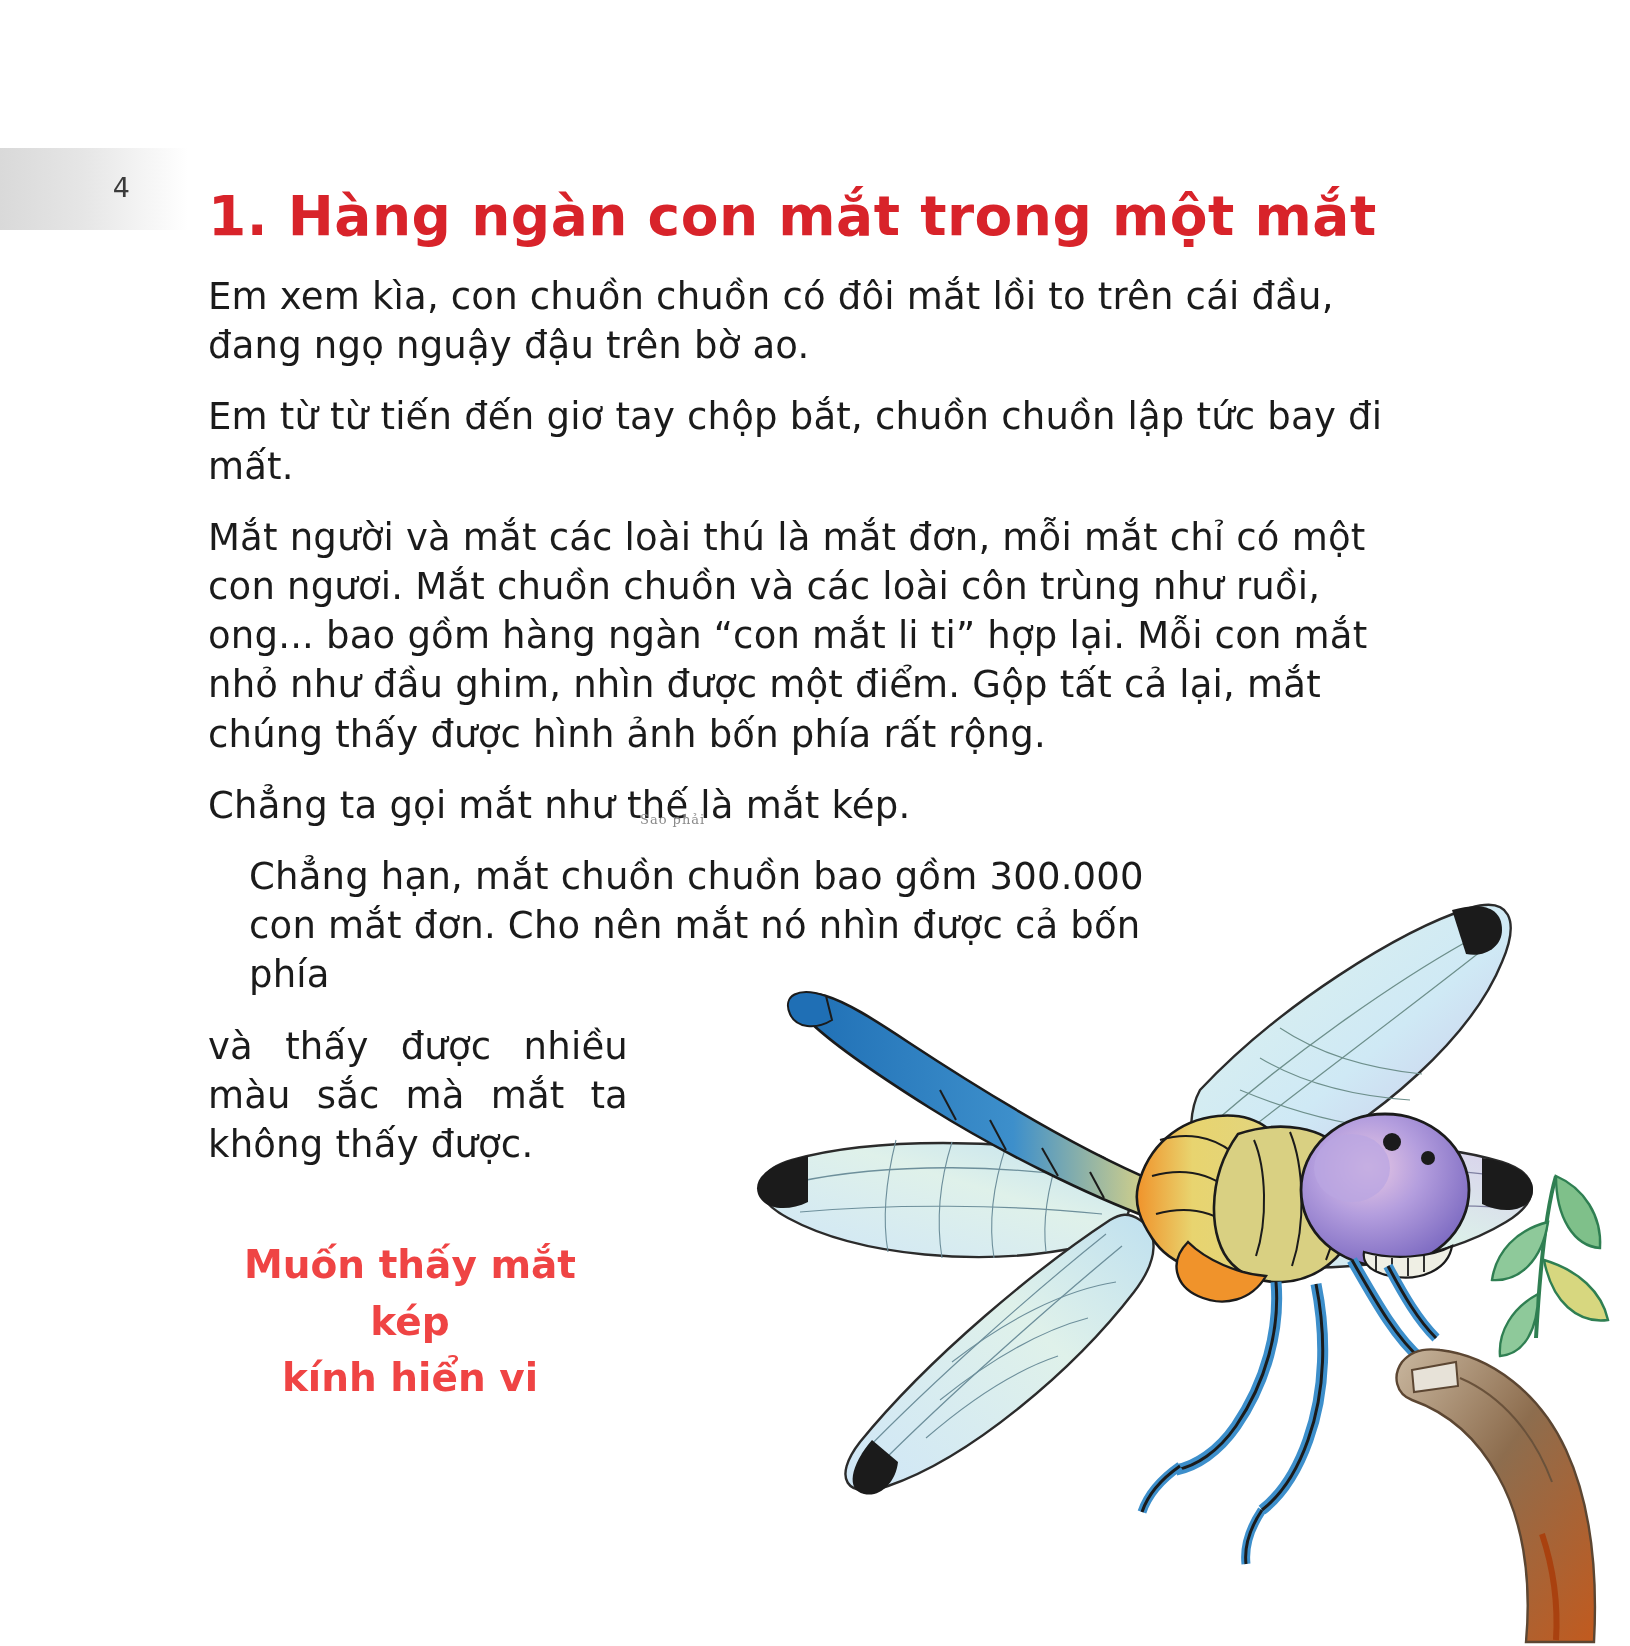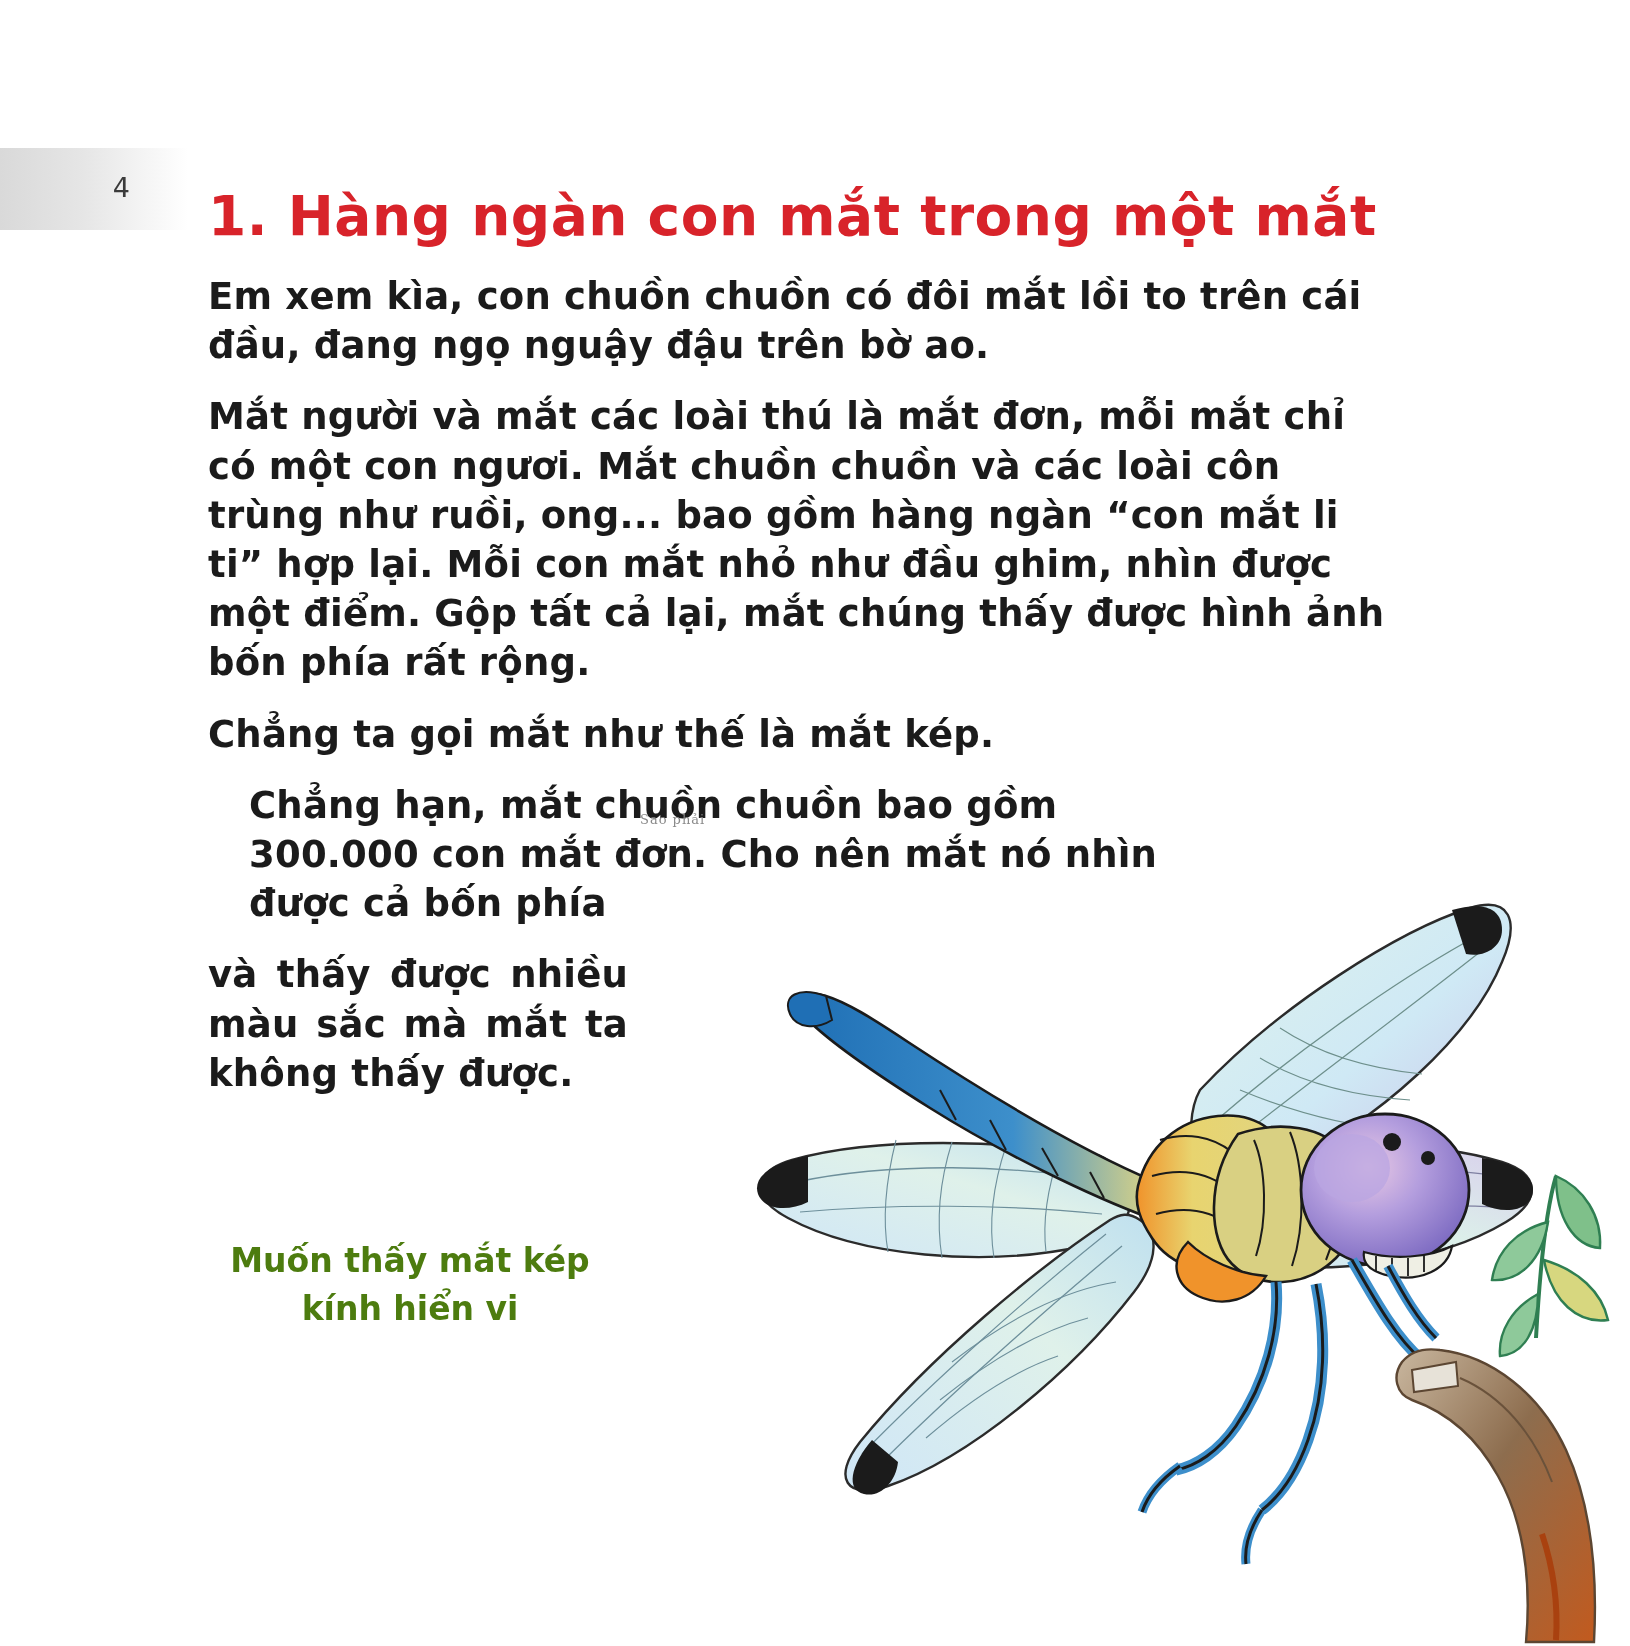--- a/index.html
+++ b/index.html
@@ -54,34 +54,33 @@
     top: 272px;
     width: 1190px;
   }
   .para {
     font-size: 37px;
     line-height: 1.33;
     color: #1b1b1b;
     margin: 0 0 22px 0;
     font-family: "DejaVu Sans", sans-serif;
     letter-spacing: 0.2px;
-    font-weight: bold;
   }
   .para.narrow-1 { width: 940px; margin-left: 41px; }
   .para.narrow-2 { width: 420px; text-align: justify; }
 
   
   .callout {
     position: absolute;
     left: 200px;
     top: 1237px;
     width: 420px;
     text-align: center;
-    color: #4d7c0f;
-    font-size: 33px;
+    color: #ef4444;
+    font-size: 39px;
     line-height: 1.45;
     font-weight: bold;
     font-family: "DejaVu Sans", sans-serif;
   }
 
   
   .illus {
     position: absolute;
     left: 640px;
     top: 790px;
@@ -104,20 +103,21 @@
 <body>
 
 <div class="page-tab">
   <span class="num">4</span>
 </div>
 
 <h1 class="title">1. Hàng ngàn con mắt trong một mắt</h1>
 
 <div class="body-col">
   <p class="para">Em xem kìa, con chuồn chuồn có đôi mắt lồi to trên cái đầu, đang ngọ nguậy đậu trên bờ ao.</p>
+  <p class="para">Em từ từ tiến đến giơ tay chộp bắt, chuồn chuồn lập tức bay đi mất.</p>
   <p class="para">Mắt người và mắt các loài thú là mắt đơn, mỗi mắt chỉ có một con ngươi. Mắt chuồn chuồn và các loài côn trùng như ruồi, ong... bao gồm hàng ngàn “con mắt li ti” hợp lại. Mỗi con mắt nhỏ như đầu ghim, nhìn được một điểm. Gộp tất cả lại, mắt chúng thấy được hình ảnh bốn phía rất rộng.</p>
   <p class="para">Chẳng ta gọi mắt như thế là mắt kép.</p>
   <p class="para narrow-1">Chẳng hạn, mắt chuồn chuồn bao gồm 300.000 con mắt đơn. Cho nên mắt nó nhìn được cả bốn phía</p>
   <p class="para narrow-2">và thấy được nhiều màu sắc mà mắt ta không thấy được.</p>
 </div>
 
 <div class="callout">
   <div>Muốn thấy mắt kép</div>
   <div>kính hiển vi</div>
 </div>

